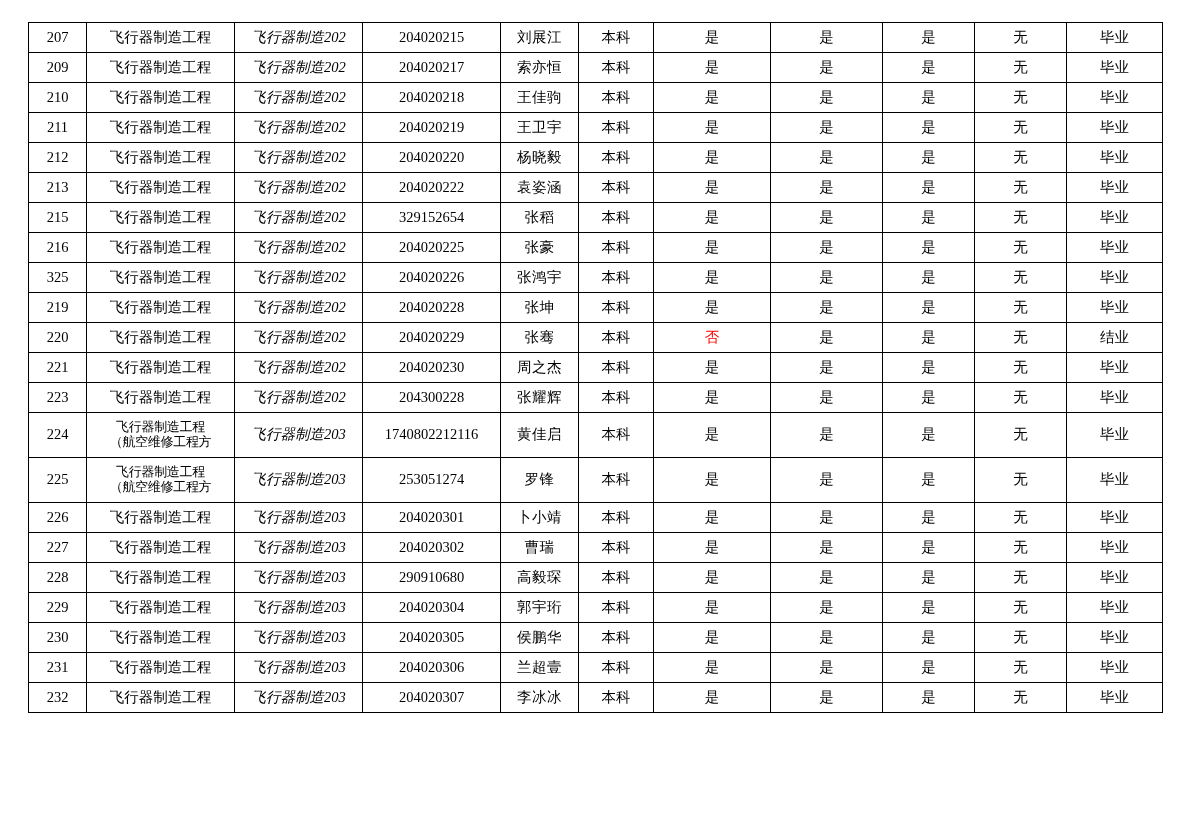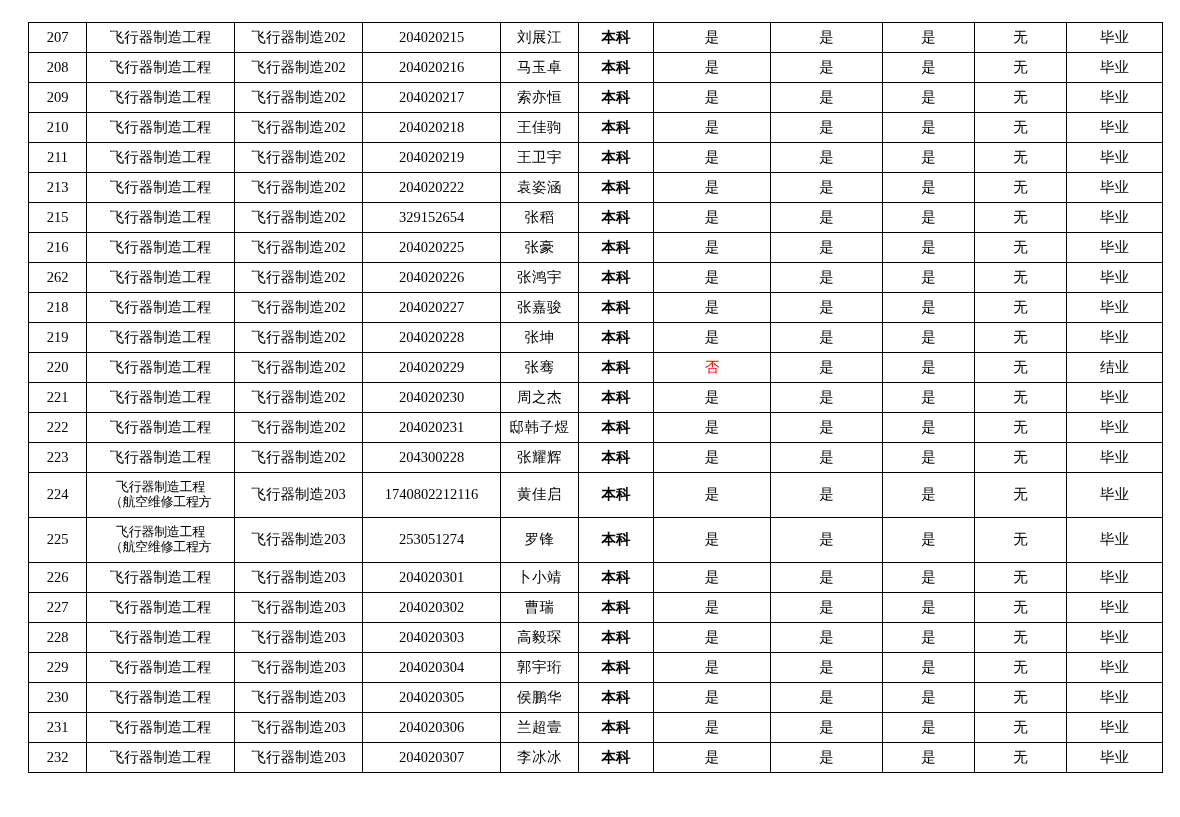--- a/index.html
+++ b/index.html
@@ -44,24 +44,24 @@
   col.c4 { width: 78px; }
   col.c5 { width: 75px; }
   col.c6 { width: 117px; }
   col.c7 { width: 112px; }
   col.c8 { width: 92px; }
   col.c9 { width: 92px; }
   col.c10 { width: 96px; }
 
   td.idx { font-size: 14px; }
   td.major { font-size: 14px; }
-  td.cls { font-size: 14px; }
+  td.cls { font-size: 14px; font-style: italic; }
   td.sid { font-size: 14px; letter-spacing: 0px; }
   td.name { font-size: 15px; letter-spacing: 0.5px; }
-  td.level { font-size: 14px; font-weight: bold; }
+  td.level { font-size: 14px; }
   td.flag { font-size: 14.5px; }
   td.status { font-size: 14px; }
   td.no-val { color: #ff0000; }
 
   
   td.major.two-line {
     white-space: normal;
     font-size: 13px;
     line-height: 1.12;
     height: 44px;
@@ -96,33 +96,20 @@
           <td class="sid">204020215</td>
           <td class="name">刘展江</td>
           <td class="level">本科</td>
           <td class="flag">是</td>
           <td class="flag">是</td>
           <td class="flag">是</td>
           <td class="flag">无</td>
           <td class="status">毕业</td>
         </tr>
         <tr>
-          <td class="idx">208</td>
-          <td class="major">飞行器制造工程</td>
-          <td class="cls">飞行器制造202</td>
-          <td class="sid">204020216</td>
-          <td class="name">马玉卓</td>
-          <td class="level">本科</td>
-          <td class="flag">是</td>
-          <td class="flag">是</td>
-          <td class="flag">是</td>
-          <td class="flag">无</td>
-          <td class="status">毕业</td>
-        </tr>
-        <tr>
           <td class="idx">209</td>
           <td class="major">飞行器制造工程</td>
           <td class="cls">飞行器制造202</td>
           <td class="sid">204020217</td>
           <td class="name">索亦恒</td>
           <td class="level">本科</td>
           <td class="flag">是</td>
           <td class="flag">是</td>
           <td class="flag">是</td>
           <td class="flag">无</td>
@@ -148,20 +135,33 @@
           <td class="sid">204020219</td>
           <td class="name">王卫宇</td>
           <td class="level">本科</td>
           <td class="flag">是</td>
           <td class="flag">是</td>
           <td class="flag">是</td>
           <td class="flag">无</td>
           <td class="status">毕业</td>
         </tr>
         <tr>
+          <td class="idx">212</td>
+          <td class="major">飞行器制造工程</td>
+          <td class="cls">飞行器制造202</td>
+          <td class="sid">204020220</td>
+          <td class="name">杨晓毅</td>
+          <td class="level">本科</td>
+          <td class="flag">是</td>
+          <td class="flag">是</td>
+          <td class="flag">是</td>
+          <td class="flag">无</td>
+          <td class="status">毕业</td>
+        </tr>
+        <tr>
           <td class="idx">213</td>
           <td class="major">飞行器制造工程</td>
           <td class="cls">飞行器制造202</td>
           <td class="sid">204020222</td>
           <td class="name">袁姿涵</td>
           <td class="level">本科</td>
           <td class="flag">是</td>
           <td class="flag">是</td>
           <td class="flag">是</td>
           <td class="flag">无</td>
@@ -187,46 +187,33 @@
           <td class="sid">204020225</td>
           <td class="name">张豪</td>
           <td class="level">本科</td>
           <td class="flag">是</td>
           <td class="flag">是</td>
           <td class="flag">是</td>
           <td class="flag">无</td>
           <td class="status">毕业</td>
         </tr>
         <tr>
-          <td class="idx">262</td>
+          <td class="idx">325</td>
           <td class="major">飞行器制造工程</td>
           <td class="cls">飞行器制造202</td>
           <td class="sid">204020226</td>
           <td class="name">张鸿宇</td>
           <td class="level">本科</td>
           <td class="flag">是</td>
           <td class="flag">是</td>
           <td class="flag">是</td>
           <td class="flag">无</td>
           <td class="status">毕业</td>
         </tr>
         <tr>
-          <td class="idx">218</td>
-          <td class="major">飞行器制造工程</td>
-          <td class="cls">飞行器制造202</td>
-          <td class="sid">204020227</td>
-          <td class="name">张嘉骏</td>
-          <td class="level">本科</td>
-          <td class="flag">是</td>
-          <td class="flag">是</td>
-          <td class="flag">是</td>
-          <td class="flag">无</td>
-          <td class="status">毕业</td>
-        </tr>
-        <tr>
           <td class="idx">219</td>
           <td class="major">飞行器制造工程</td>
           <td class="cls">飞行器制造202</td>
           <td class="sid">204020228</td>
           <td class="name">张坤</td>
           <td class="level">本科</td>
           <td class="flag">是</td>
           <td class="flag">是</td>
           <td class="flag">是</td>
           <td class="flag">无</td>
@@ -244,33 +231,20 @@
           <td class="flag">是</td>
           <td class="flag">无</td>
           <td class="status">结业</td>
         </tr>
         <tr>
           <td class="idx">221</td>
           <td class="major">飞行器制造工程</td>
           <td class="cls">飞行器制造202</td>
           <td class="sid">204020230</td>
           <td class="name">周之杰</td>
-          <td class="level">本科</td>
-          <td class="flag">是</td>
-          <td class="flag">是</td>
-          <td class="flag">是</td>
-          <td class="flag">无</td>
-          <td class="status">毕业</td>
-        </tr>
-        <tr>
-          <td class="idx">222</td>
-          <td class="major">飞行器制造工程</td>
-          <td class="cls">飞行器制造202</td>
-          <td class="sid">204020231</td>
-          <td class="name">邸韩子煜</td>
           <td class="level">本科</td>
           <td class="flag">是</td>
           <td class="flag">是</td>
           <td class="flag">是</td>
           <td class="flag">无</td>
           <td class="status">毕业</td>
         </tr>
         <tr>
           <td class="idx">223</td>
           <td class="major">飞行器制造工程</td>
@@ -339,21 +313,21 @@
           <td class="flag">是</td>
           <td class="flag">是</td>
           <td class="flag">是</td>
           <td class="flag">无</td>
           <td class="status">毕业</td>
         </tr>
         <tr>
           <td class="idx">228</td>
           <td class="major">飞行器制造工程</td>
           <td class="cls">飞行器制造203</td>
-          <td class="sid">204020303</td>
+          <td class="sid">290910680</td>
           <td class="name">高毅琛</td>
           <td class="level">本科</td>
           <td class="flag">是</td>
           <td class="flag">是</td>
           <td class="flag">是</td>
           <td class="flag">无</td>
           <td class="status">毕业</td>
         </tr>
         <tr>
           <td class="idx">229</td>

